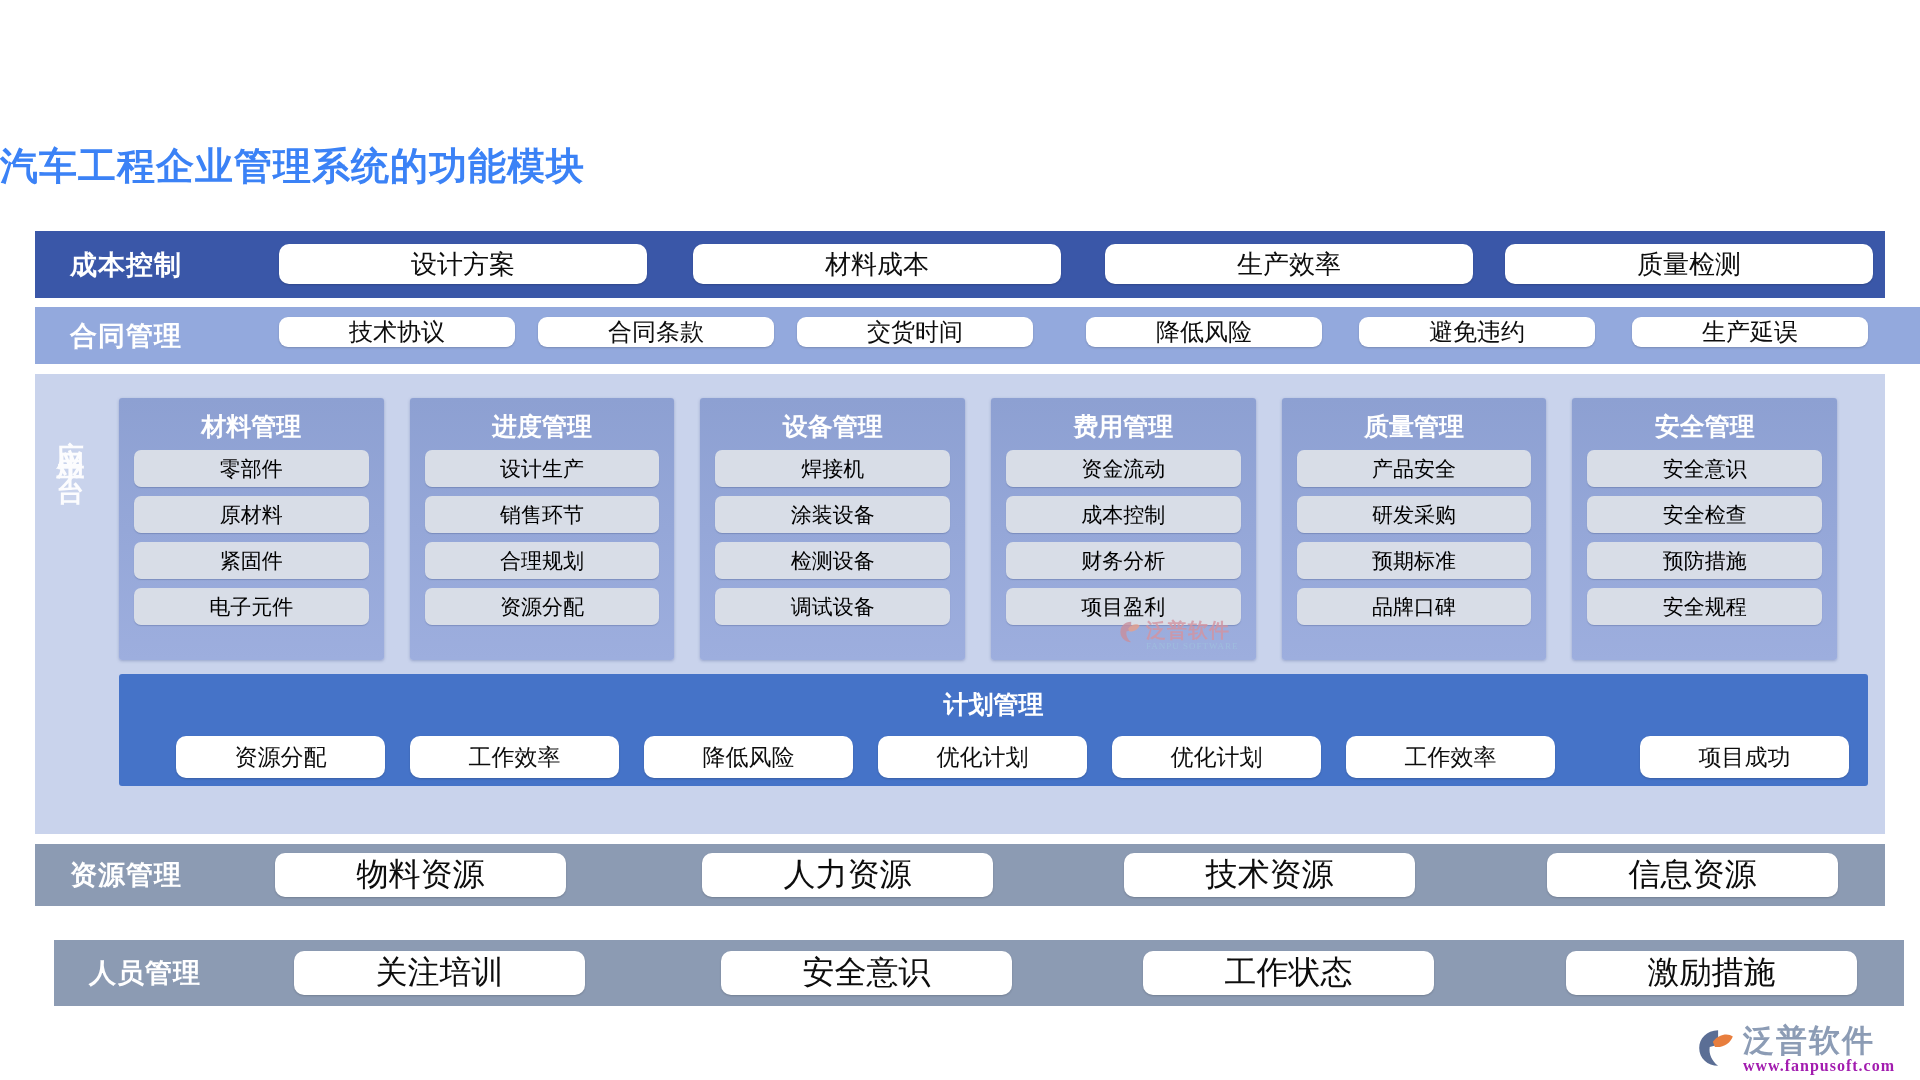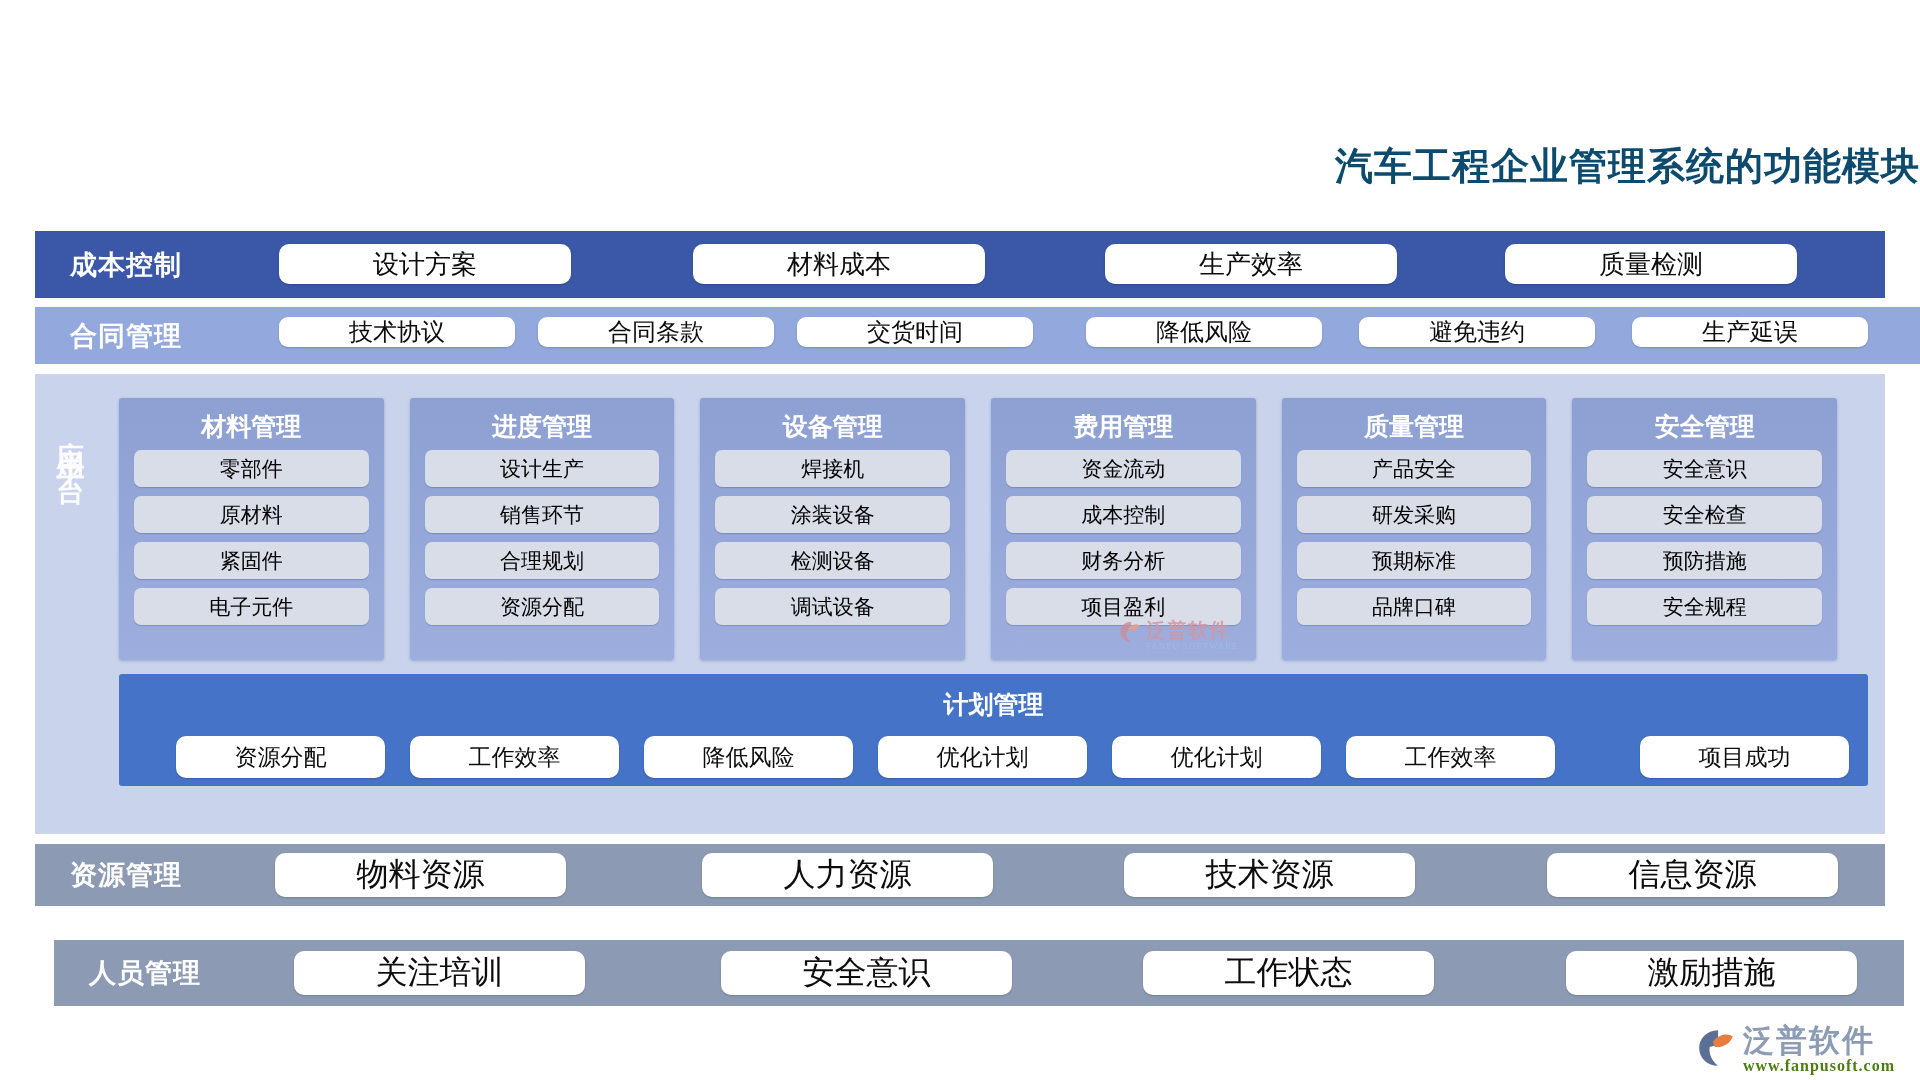--- a/index.html
+++ b/index.html
@@ -2,39 +2,39 @@
 <html><head>
 <meta charset="utf-8">
 <style>
   html,body{margin:0;padding:0;background:#fff;}
   .stage{
     position:relative;width:1920px;height:1080px;background:#ffffff;overflow:hidden;
     font-family:"Liberation Serif","DejaVu Serif",serif;color:#111;
   }
   
   .title{
-    position:absolute;top:141px;left:0;width:1920px;text-align:right;
-    font-size:38px;font-weight:600;letter-spacing:1px;color:#0c4a6e;
+    position:absolute;top:141px;left:0;width:1920px;text-align:left;
+    font-size:38px;font-weight:600;letter-spacing:1px;color:#3b82f6;
   }
   
   .band{position:absolute;left:35px;width:1850px;}
   .band-cost{top:231px;height:67px;background:#3a57a8;}
   .band-contract{top:307px;height:57px;background:#93a9dd;padding-left:44px;}
   .band-resource{top:844px;height:62px;background:#8c9bb3;}
   .band-personnel{top:940px;height:66px;background:#8c9bb3;margin-left:19px;}
   .band-label{
     position:absolute;left:35px;top:50%;transform:translateY(-50%);
     color:#fff;font-weight:700;font-size:27px;letter-spacing:1px;white-space:nowrap;
   }
   .btn{
     position:absolute;background:#fff;border-radius:10px;
     display:flex;align-items:center;justify-content:center;
     color:#0d0d0d;box-shadow:0 1px 2px rgba(0,0,0,.18);white-space:nowrap;
   }
-  .band-cost .btn{top:13px;height:40px;width:292px;font-size:26px;}
+  .band-cost .btn{top:13px;height:40px;width:368px;font-size:26px;}
   .band-contract .btn{top:10px;height:30px;width:236px;font-size:24px;border-radius:9px;}
   .band-resource .btn,.band-personnel .btn{height:44px;width:291px;font-size:32px;}
   .band-resource .btn{top:9px;} .band-personnel .btn{top:11px;}
   
   .panel{position:absolute;left:35px;top:374px;width:1850px;height:460px;background:#c9d3ec;}
   .platform-label{
     position:absolute;left:16px;top:44px;color:#fff;font-size:28px;font-weight:700;
     writing-mode:vertical-rl;text-orientation:upright;letter-spacing:12px;opacity:.95;
   }
   .columns{position:absolute;left:84px;top:24px;width:1718px;height:262px;display:flex;gap:26px;}
@@ -55,21 +55,21 @@
   .watermark{
     position:absolute;left:1083px;top:246px;display:flex;align-items:flex-start;gap:4px;opacity:.8;
   }
   .watermark .wm-texts{display:flex;flex-direction:column;line-height:1;}
   .wm-name{font-size:20px;color:#d494a0;font-weight:700;letter-spacing:1px;}
   .wm-sub{font-size:9px;color:#9fc0de;letter-spacing:1px;margin-top:2px;}
   
   .brand{position:absolute;right:25px;bottom:6px;display:flex;align-items:center;gap:6px;}
   .brand .brand-texts{display:flex;flex-direction:column;align-items:flex-start;line-height:1;}
   .brand-name{font-size:31px;font-weight:700;color:#8c9cb5;letter-spacing:2px;}
-  .brand-url{font-size:16px;color:#4d7c0f;font-weight:700;margin-top:2px;letter-spacing:1px;}
+  .brand-url{font-size:16px;color:#a21caf;font-weight:700;margin-top:2px;letter-spacing:1px;}
 </style>
 </head>
 <body>
 
 <div class="stage">
 
   <div class="title">汽车工程企业管理系统的功能模块</div>
 
   <div class="band band-cost">
     <span class="band-label">成本控制</span>

